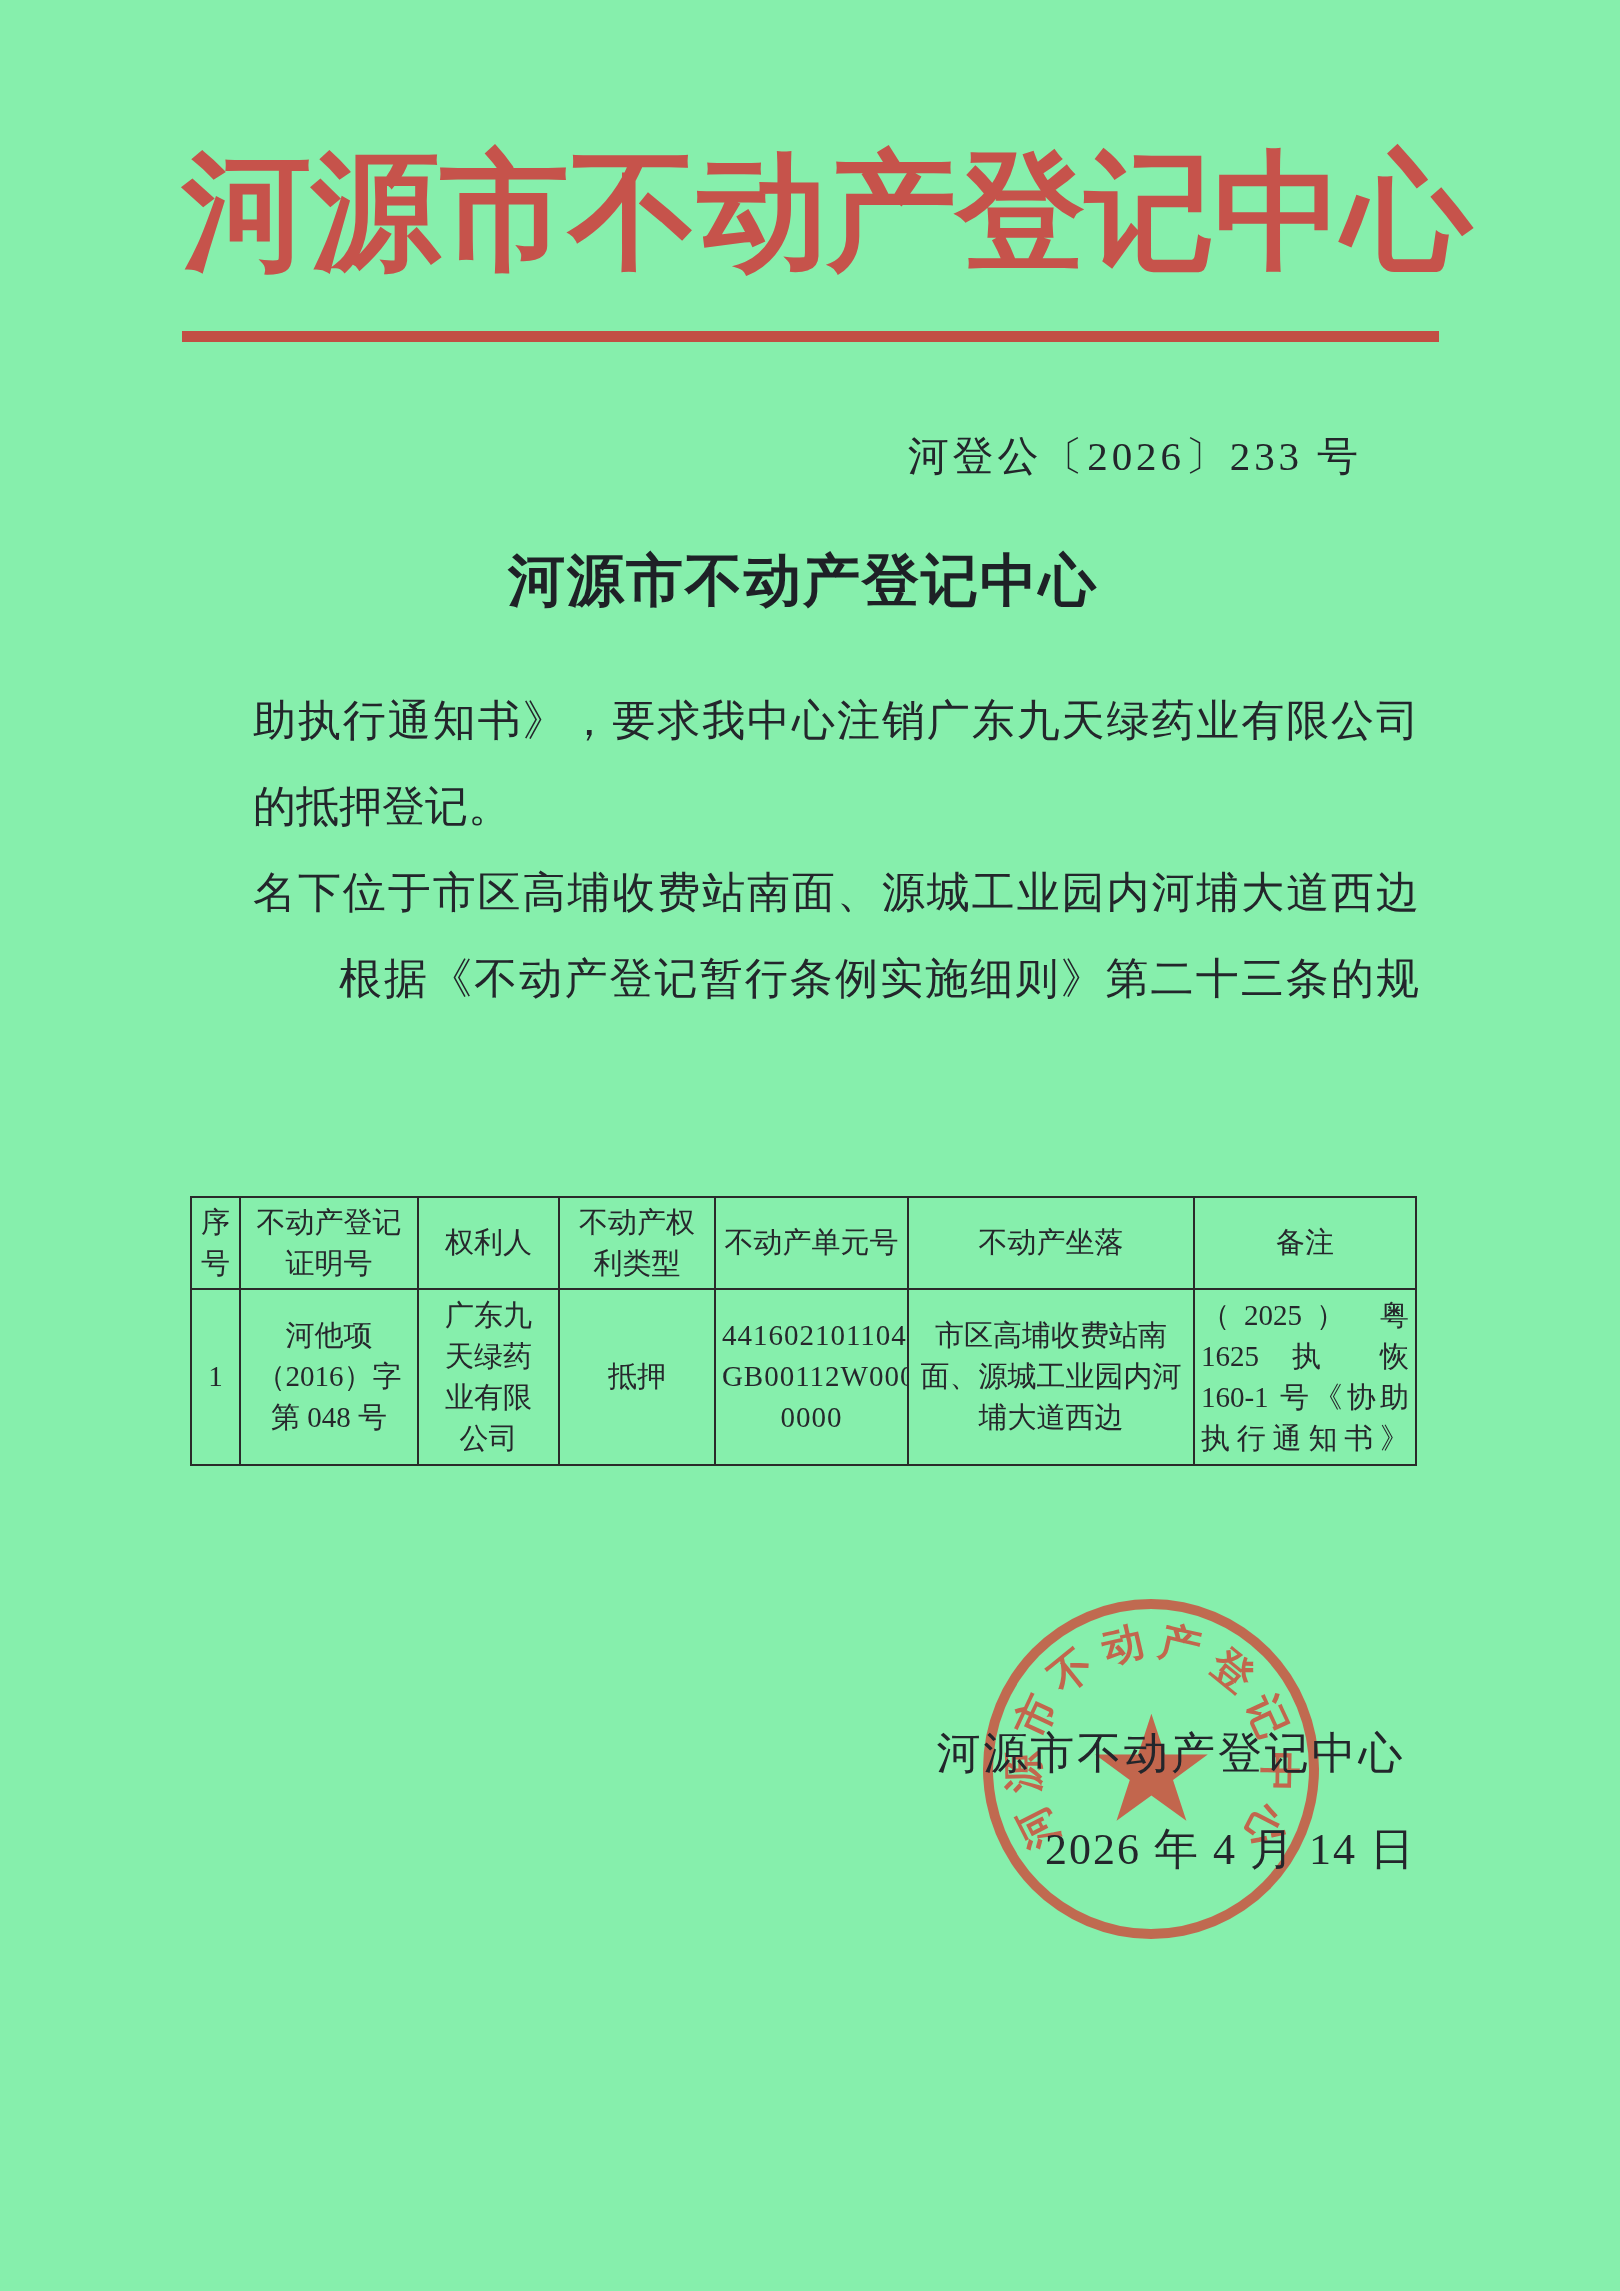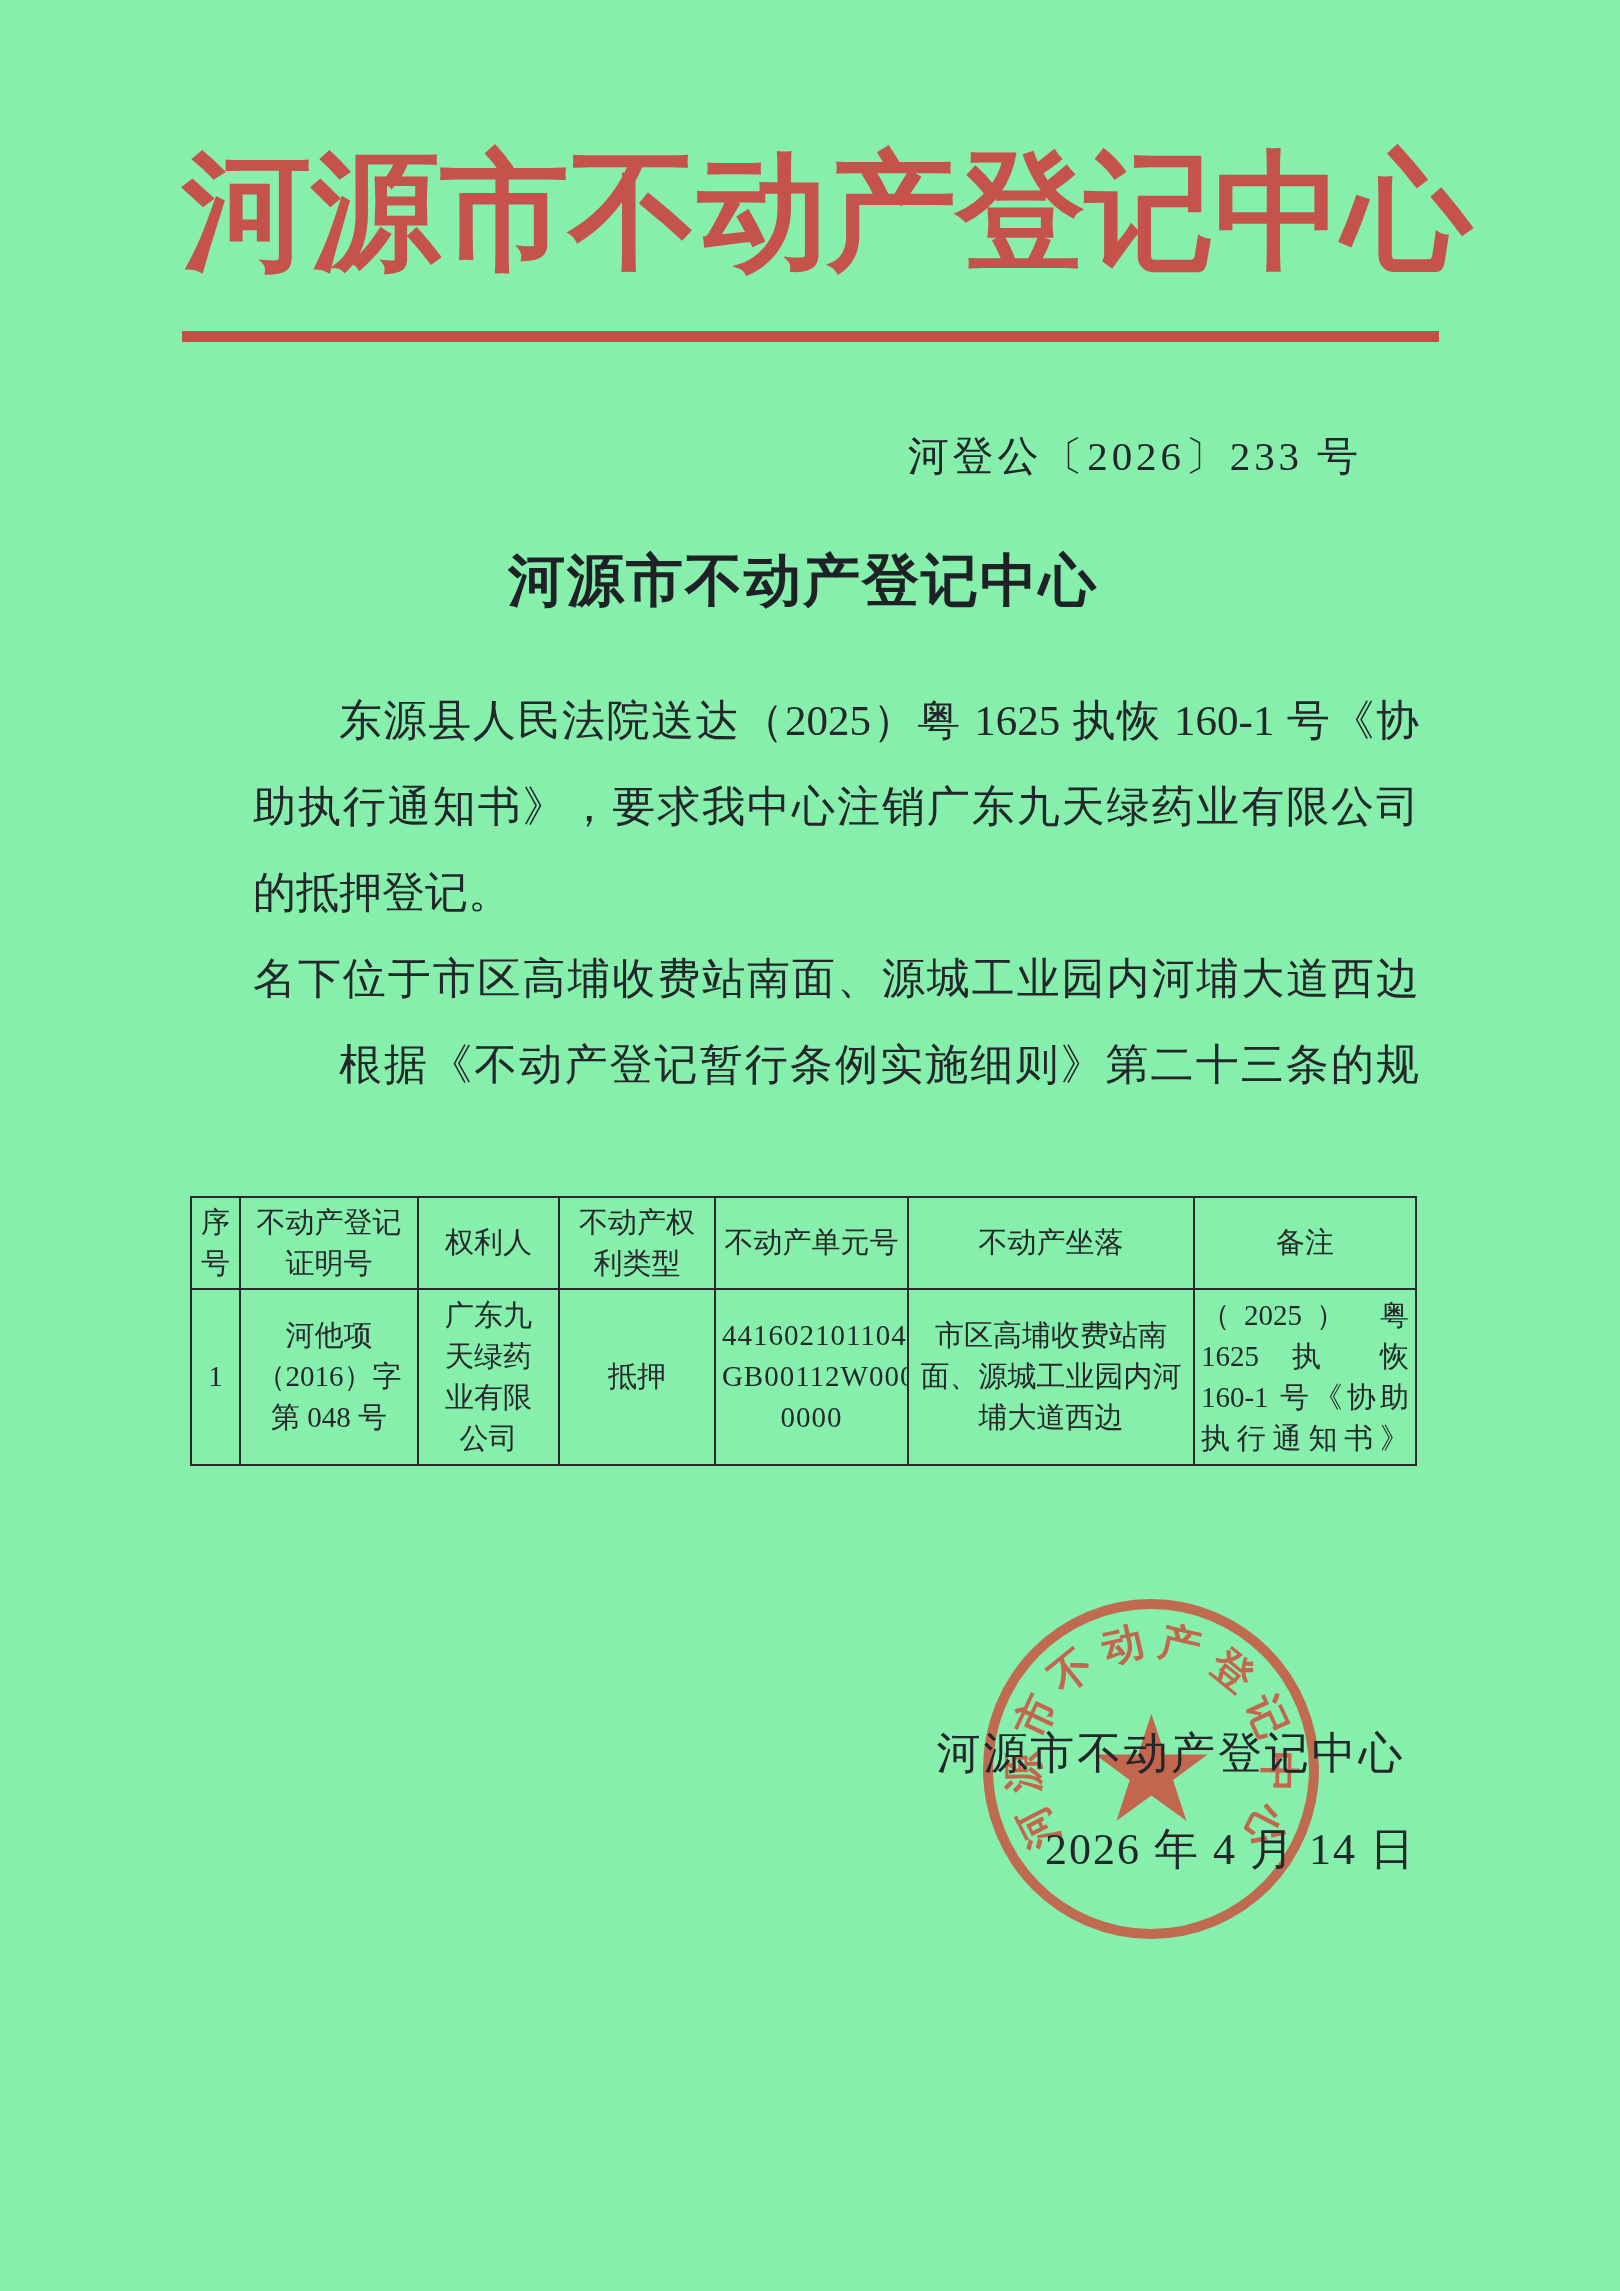--- a/index.html
+++ b/index.html
@@ -97,21 +97,20 @@
 <div class="page">
 
   <div class="banner">河源市不动产登记中心</div>
   <div class="rule"></div>
 
   <div class="docnum">河登公〔2026〕233 号</div>
 
   <div class="doctitle">河源市不动产登记中心</div>
 
   <div class="body-text">
-    <div class="line indent fill">东源县人民法院送达（2025）粤 1625 执恢 160-1 号《协</div>
     <div class="line fill">助执行通知书》，要求我中心注销广东九天绿药业有限公司</div>
     <div class="line">的抵押登记。</div>
     <div class="line fill">名下位于市区高埔收费站南面、源城工业园内河埔大道西边</div>
     <div class="line indent fill">根据《不动产登记暂行条例实施细则》第二十三条的规</div>
   </div>
 
   <table class="notice">
     <colgroup>
       <col style="width:49px">
         <col style="width:178px">

